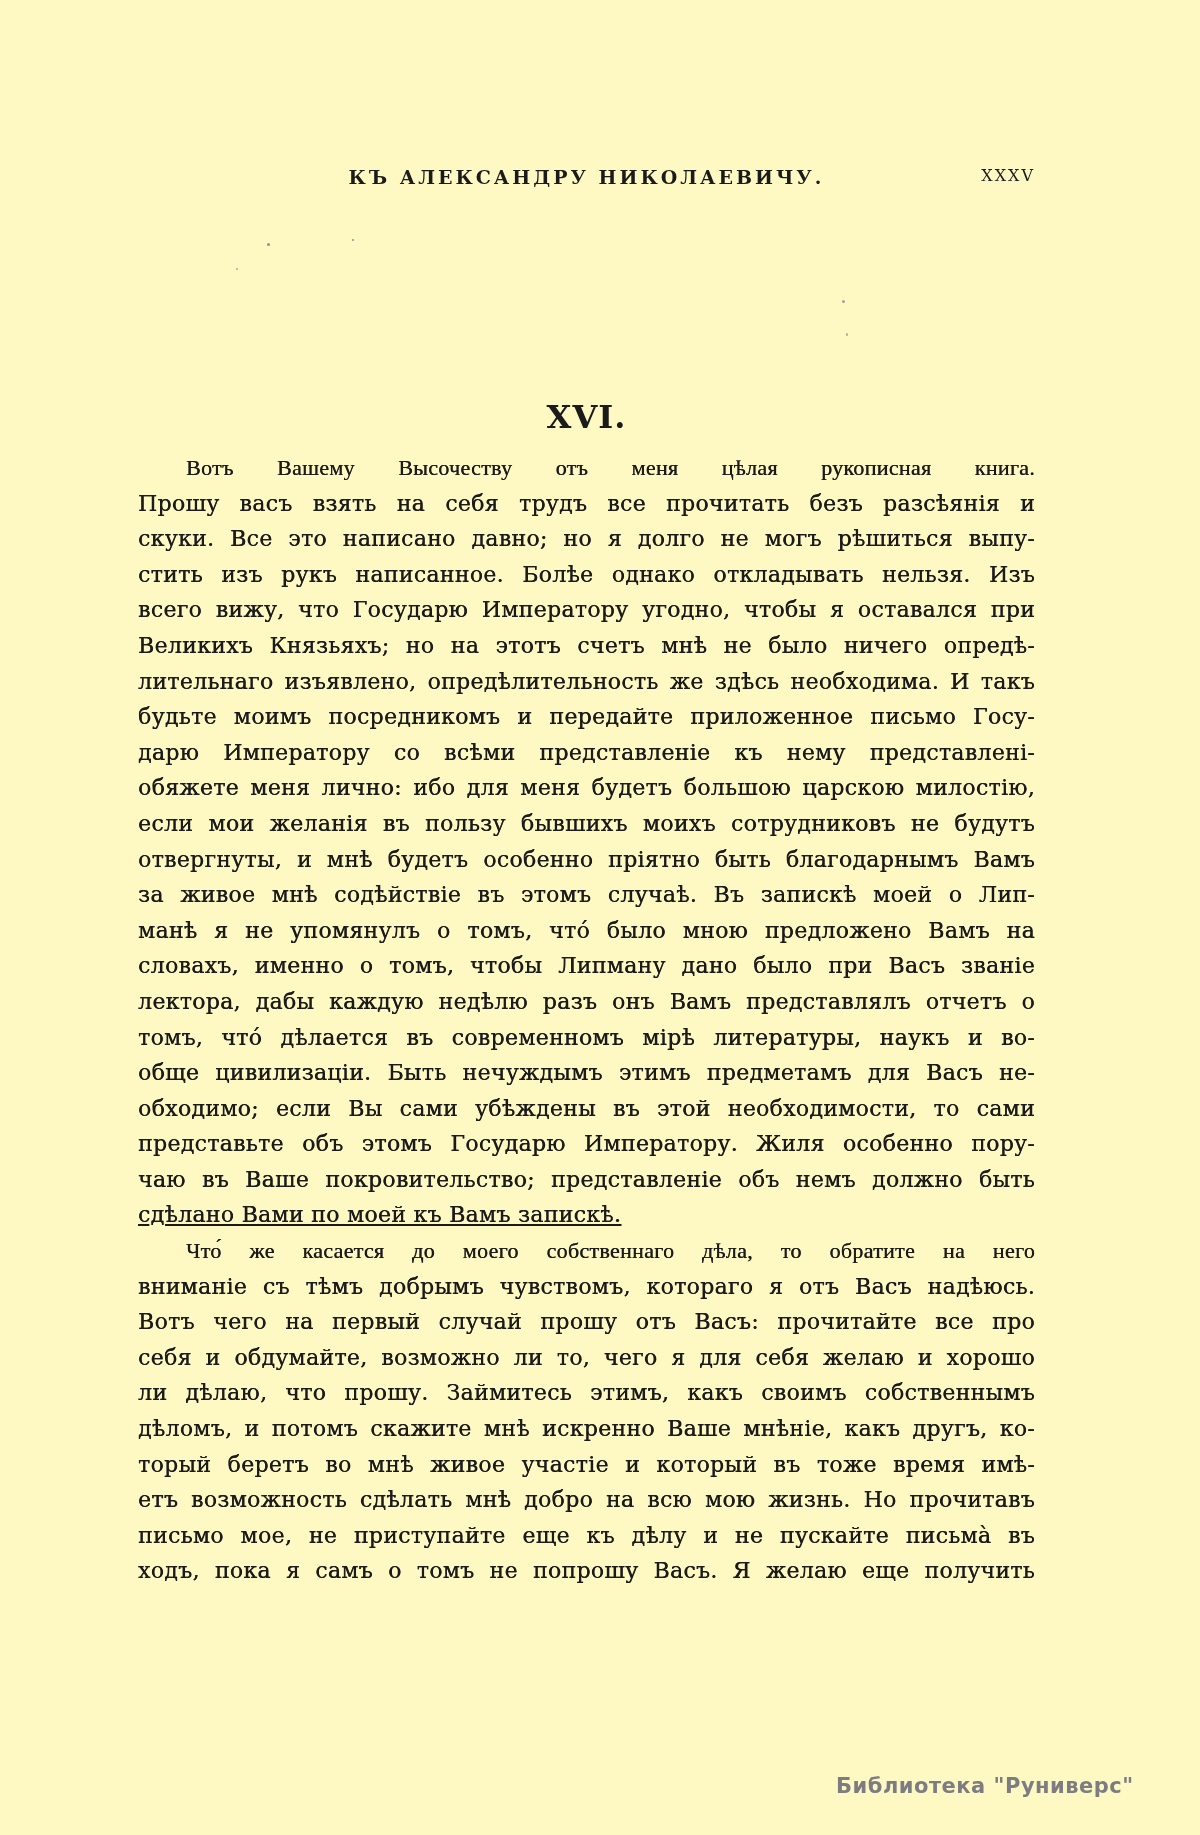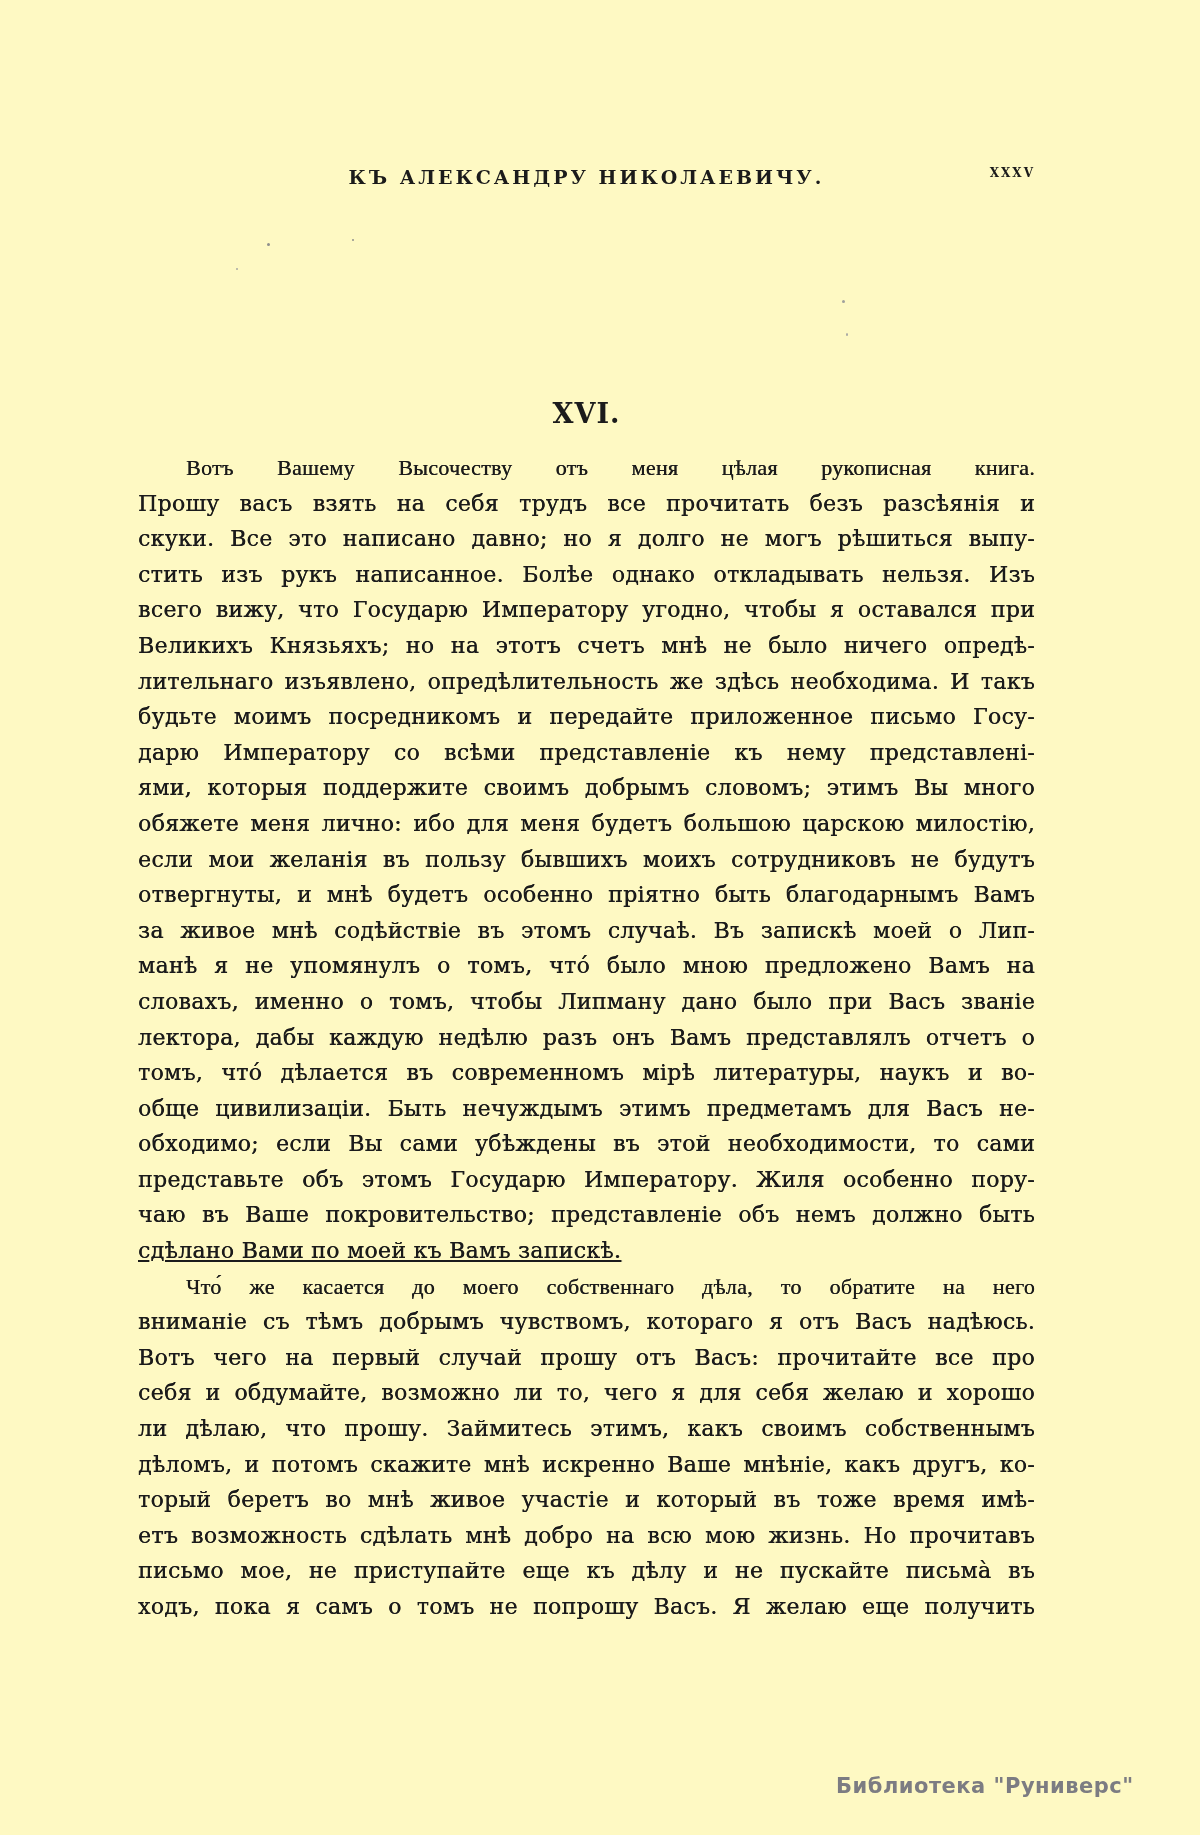--- a/index.html
+++ b/index.html
@@ -34,33 +34,33 @@
     text-align: center;
     font-weight: bold;
     font-size: 19px;
     letter-spacing: 3px;
     white-space: nowrap;
   }
   .rh-page {
     position: absolute;
     right: 0;
     top: 0;
-    font-weight: bold;
-    font-size: 12px;
+    font-weight: normal;
+    font-size: 16px;
     letter-spacing: 2px;
   }
   
   .section-heading {
     position: absolute;
     left: 138px;
     top: 398px;
     width: 897px;
     margin: 0;
     text-align: center;
-    font-size: 27px;
+    font-size: 32px;
     font-weight: bold;
     letter-spacing: 1px;
   }
   
   .body-text {
     position: absolute;
     left: 138px;
     top: 450px;
     width: 897px;
     font-size: 22px;
@@ -126,21 +126,20 @@
       <div class="paragraph">
         <div class="line indent">Вотъ Вашему Высочеству отъ меня цѣлая рукописная книга.</div>
         <div class="line">Прошу васъ взять на себя трудъ все прочитать безъ разсѣянія и</div>
         <div class="line">скуки. Все это написано давно; но я долго не могъ рѣшиться выпу-</div>
         <div class="line">стить изъ рукъ написанное. Болѣе однако откладывать нельзя. Изъ</div>
         <div class="line">всего вижу, что Государю Императору угодно, чтобы я оставался при</div>
         <div class="line">Великихъ Князьяхъ; но на этотъ счетъ мнѣ не было ничего опредѣ-</div>
         <div class="line">лительнаго изъявлено, опредѣлительность же здѣсь необходима. И такъ</div>
         <div class="line">будьте моимъ посредникомъ и передайте приложенное письмо Госу-</div>
         <div class="line">дарю Императору со всѣми представленіе къ нему представлені-</div>
-        <div class="line">ями, которыя поддержите своимъ добрымъ словомъ; этимъ Вы много</div>
         <div class="line">обяжете меня лично: ибо для меня будетъ большою царскою милостію,</div>
         <div class="line">если мои желанія въ пользу бывшихъ моихъ сотрудниковъ не будутъ</div>
         <div class="line">отвергнуты, и мнѣ будетъ особенно пріятно быть благодарнымъ Вамъ</div>
         <div class="line">за живое мнѣ содѣйствіе въ этомъ случаѣ. Въ запискѣ моей о Лип-</div>
         <div class="line">манѣ я не упомянулъ о томъ, что́ было мною предложено Вамъ на</div>
         <div class="line">словахъ, именно о томъ, чтобы Липману дано было при Васъ званіе</div>
         <div class="line">лектора, дабы каждую недѣлю разъ онъ Вамъ представлялъ отчетъ о</div>
         <div class="line">томъ, что́ дѣлается въ современномъ мірѣ литературы, наукъ и во-</div>
         <div class="line">обще цивилизаціи. Быть нечуждымъ этимъ предметамъ для Васъ не-</div>
         <div class="line">обходимо; если Вы сами убѣждены въ этой необходимости, то сами</div>

